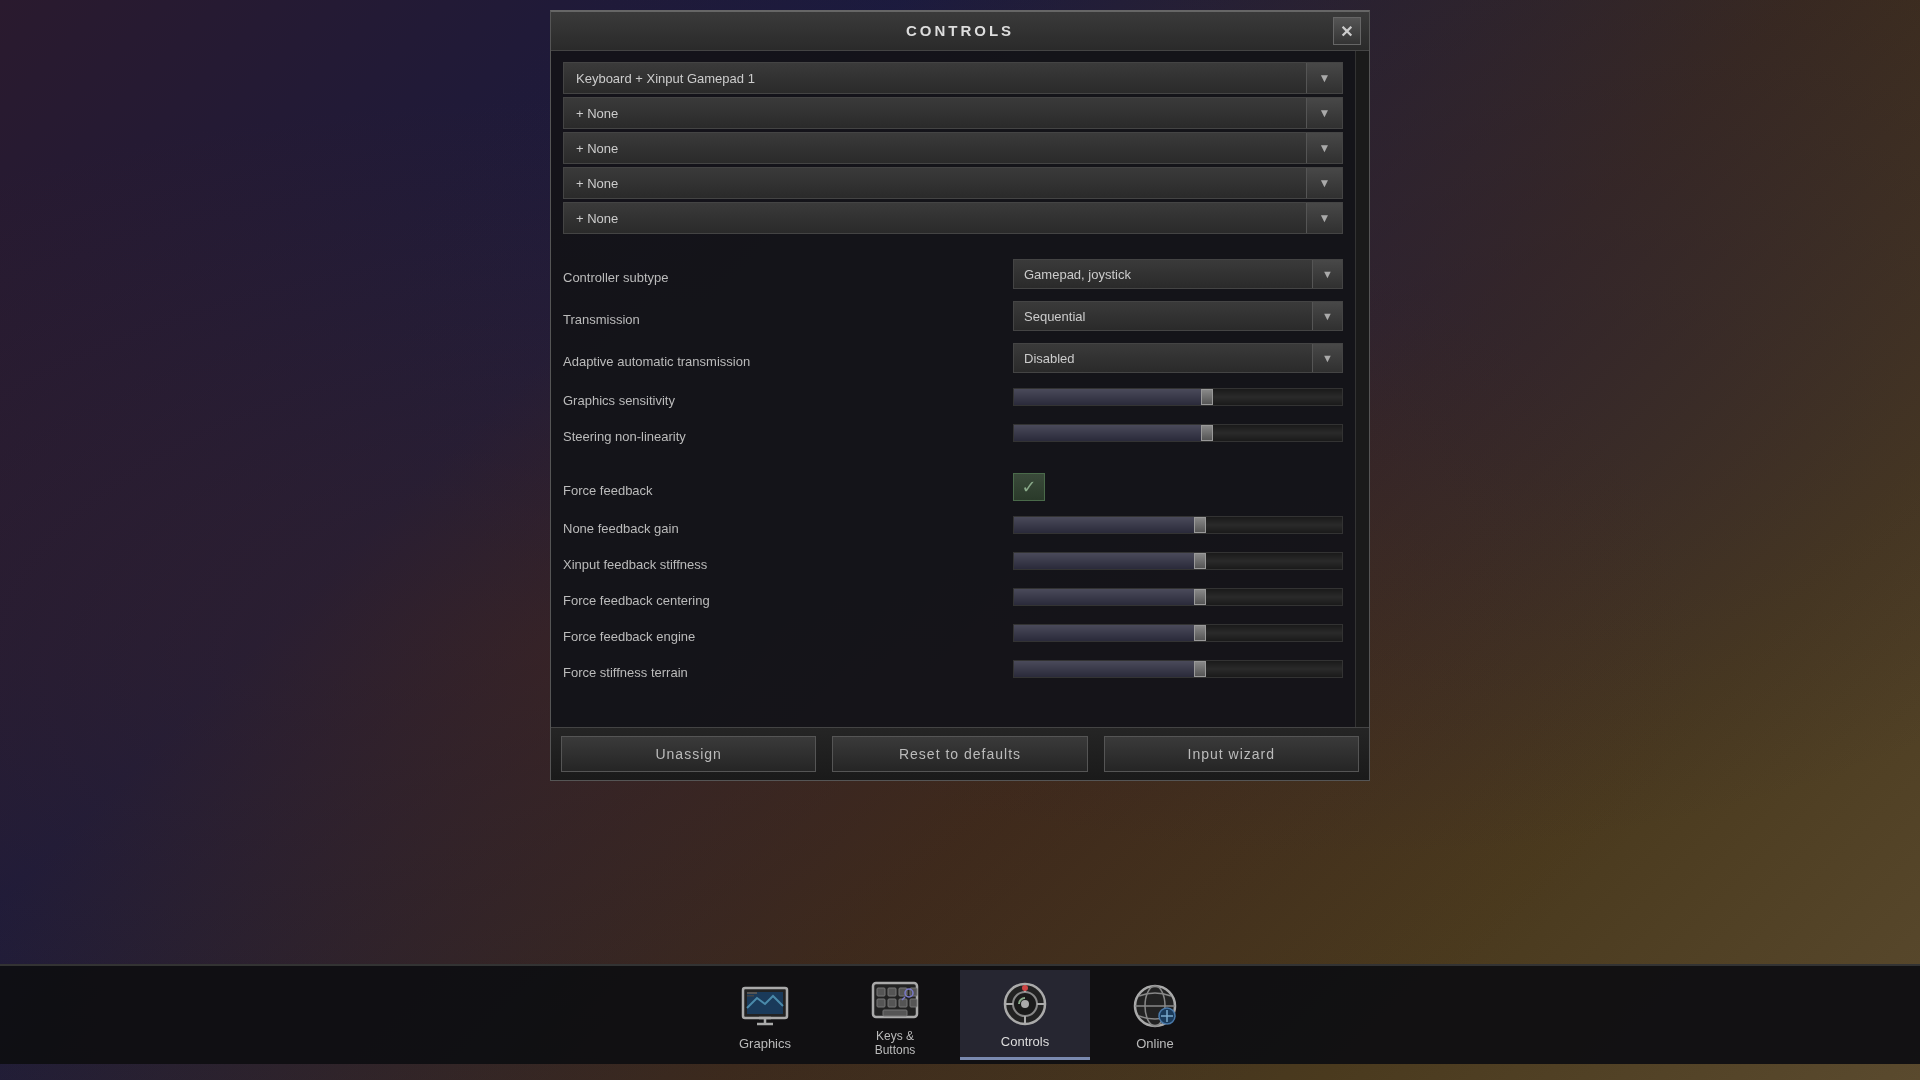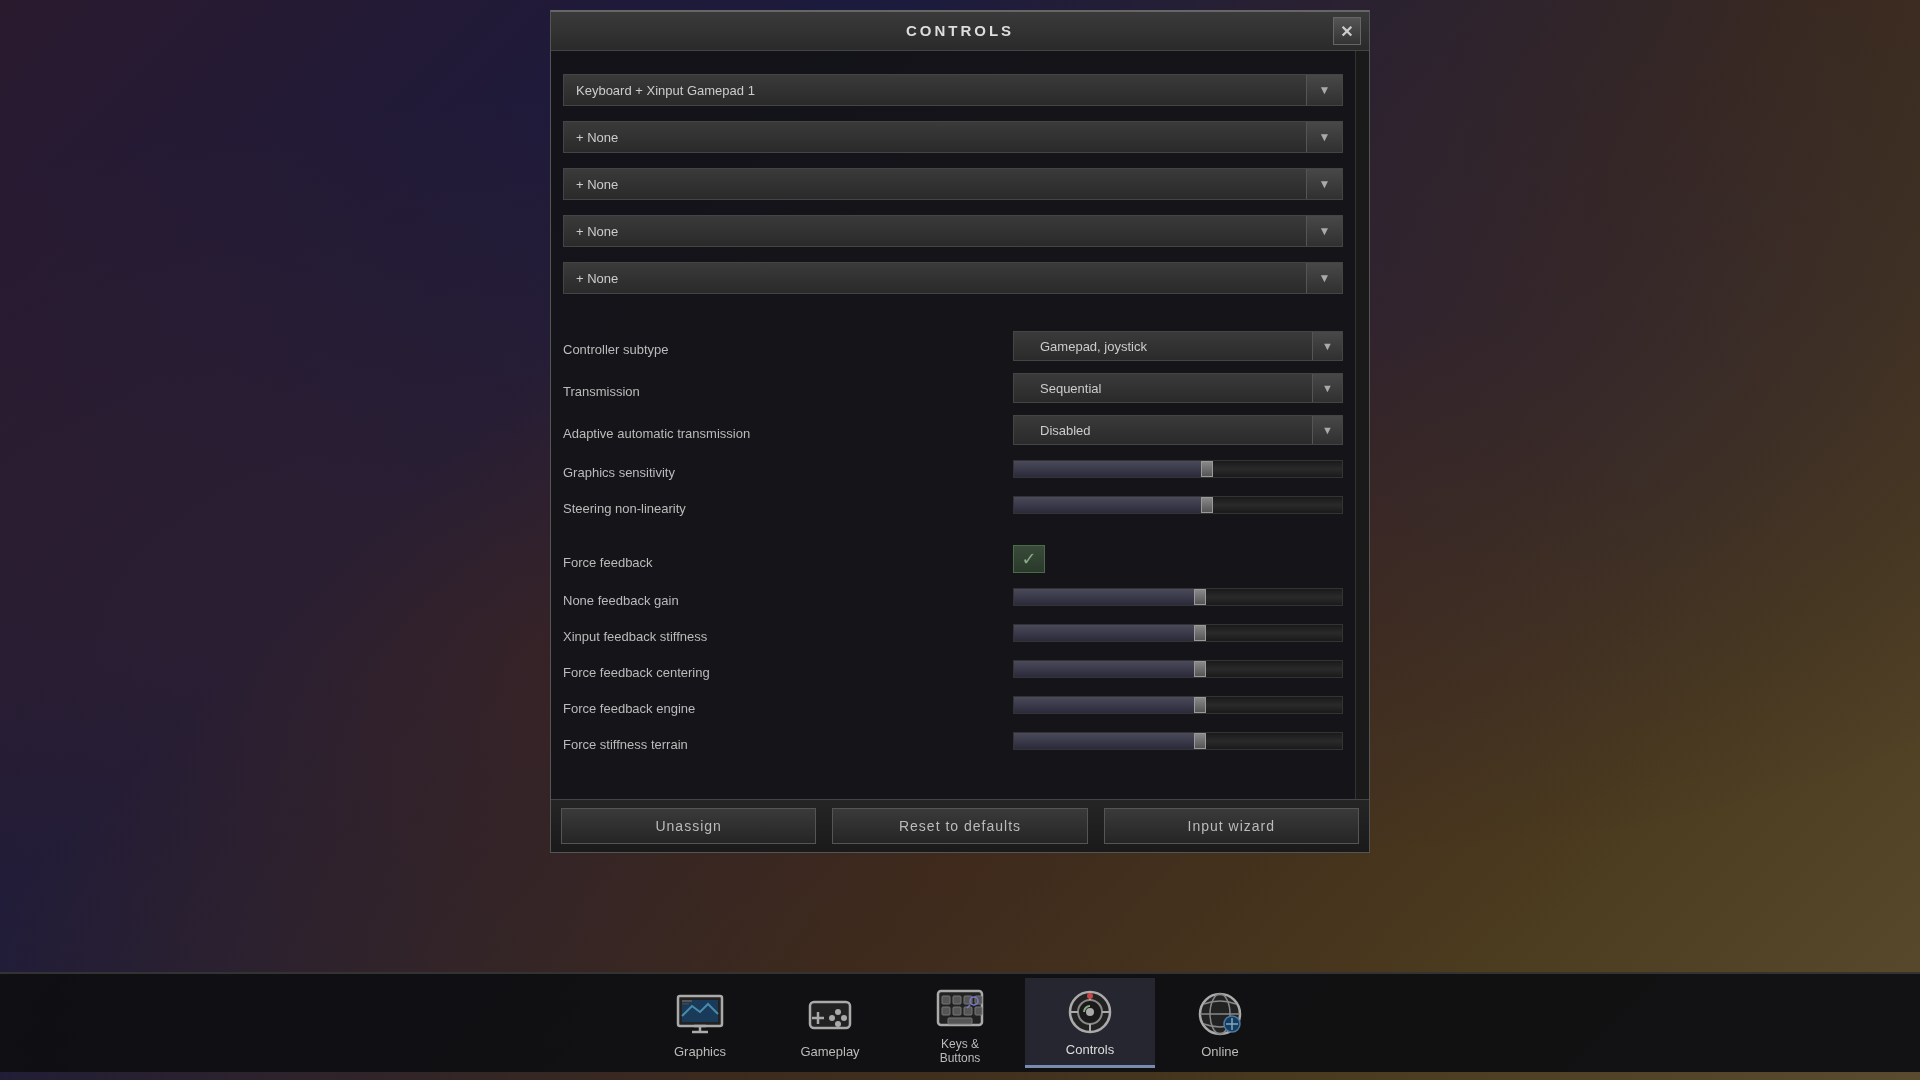--- a/index.html
+++ b/index.html
@@ -95,21 +95,21 @@
     .scrollbar-track {
       width: 14px;
       background: #1a1a1a;
       border-left: 1px solid #333;
     }
 
     
     .dropdown-row {
       display: flex;
       align-items: center;
-      margin: 15px 12px;
+      margin: 3px 12px;
       background: linear-gradient(180deg, #3a3a3a 0%, #2a2a2a 100%);
       border: 1px solid #444;
       height: 32px;
     }
 
     .dropdown-label {
       flex: 1;
       padding: 0 12px;
       color: #ccc;
       font-size: 13px;
@@ -158,21 +158,20 @@
       border: 1px solid #444;
       height: 30px;
       cursor: pointer;
     }
 
     .control-dropdown-value {
       flex: 1;
       padding: 0 10px;
       color: #ccc;
       font-size: 13px;
-      margin-left: 16px;
     }
 
     .control-dropdown-arrow {
       width: 30px;
       height: 100%;
       background: linear-gradient(180deg, #484848 0%, #303030 100%);
       border-left: 1px solid #555;
       display: flex;
       align-items: center;
       justify-content: center;
@@ -245,21 +244,21 @@
       cursor: pointer;
       letter-spacing: 1px;
       display: flex;
       align-items: center;
       justify-content: center;
     }
 
     
     .nav-bar {
       position: absolute;
-      bottom: 8px;
+      bottom: 16px;
       left: 0;
       right: 0;
       height: 100px;
       background: rgba(15,15,18,0.95);
       border-top: 2px solid #333;
       display: flex;
       align-items: center;
       justify-content: center;
       gap: 0;
     }
@@ -483,34 +482,20 @@
         <line x1="26" y1="38" x2="26" y2="44" stroke="#aaa" stroke-width="2.5"></line>
         <line x1="18" y1="44" x2="34" y2="44" stroke="#aaa" stroke-width="2.5"></line>
         <rect x="8" y="12" width="10" height="2" fill="#555"></rect>
         <rect x="8" y="15" width="7" height="1.5" fill="#444"></rect>
       </svg>
     </div>
     <span class="nav-label">Graphics</span>
   </div>
 
 
-  <div class="nav-item">
-    <div class="nav-icon">
-      <svg viewBox="0 0 52 52" fill="none" xmlns="http://www.w3.org/2000/svg">
-        <rect x="6" y="14" width="40" height="26" rx="4" stroke="#aaa" stroke-width="2.5" fill="#222"></rect>
-        <circle cx="34" cy="24" r="3" fill="#aaa"></circle>
-        <circle cx="40" cy="30" r="3" fill="#aaa"></circle>
-        <circle cx="28" cy="30" r="3" fill="#aaa"></circle>
-        <circle cx="34" cy="36" r="3" fill="#aaa"></circle>
-        <line x1="14" y1="24" x2="14" y2="36" stroke="#aaa" stroke-width="2.5"></line>
-        <line x1="8" y1="30" x2="20" y2="30" stroke="#aaa" stroke-width="2.5"></line>
-      </svg>
-    </div>
-    <span class="nav-label">Gameplay</span>
-  </div>
 
   <div class="nav-item">
     <div class="nav-icon">
       <svg viewBox="0 0 52 52" fill="none" xmlns="http://www.w3.org/2000/svg">
         <rect x="4" y="10" width="44" height="34" rx="3" stroke="#aaa" stroke-width="2.5" fill="#222"></rect>
         <rect x="8" y="15" width="8" height="8" rx="1" fill="#555" stroke="#777" stroke-width="1"></rect>
         <rect x="19" y="15" width="8" height="8" rx="1" fill="#555" stroke="#777" stroke-width="1"></rect>
         <rect x="30" y="15" width="8" height="8" rx="1" fill="#555" stroke="#777" stroke-width="1"></rect>
         <rect x="8" y="26" width="8" height="8" rx="1" fill="#555" stroke="#777" stroke-width="1"></rect>
         <rect x="19" y="26" width="8" height="8" rx="1" fill="#555" stroke="#777" stroke-width="1"></rect>

